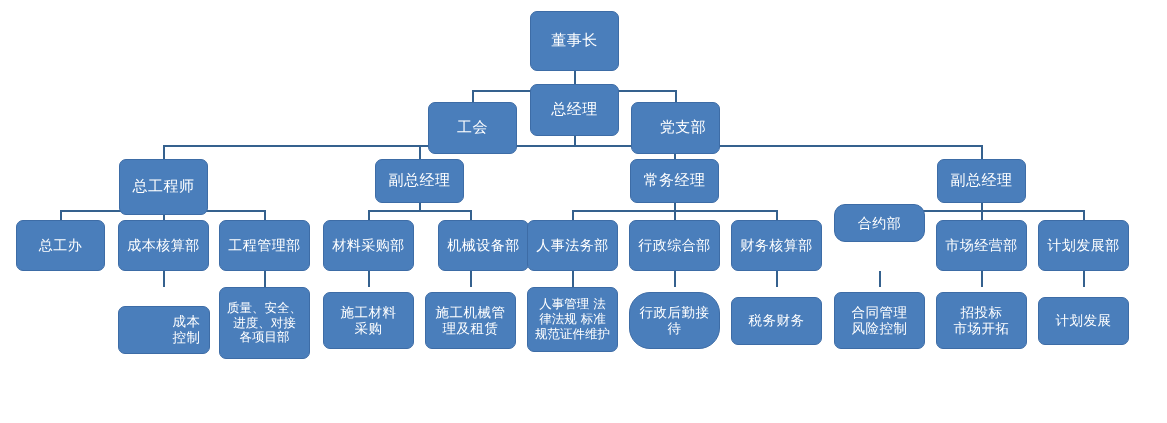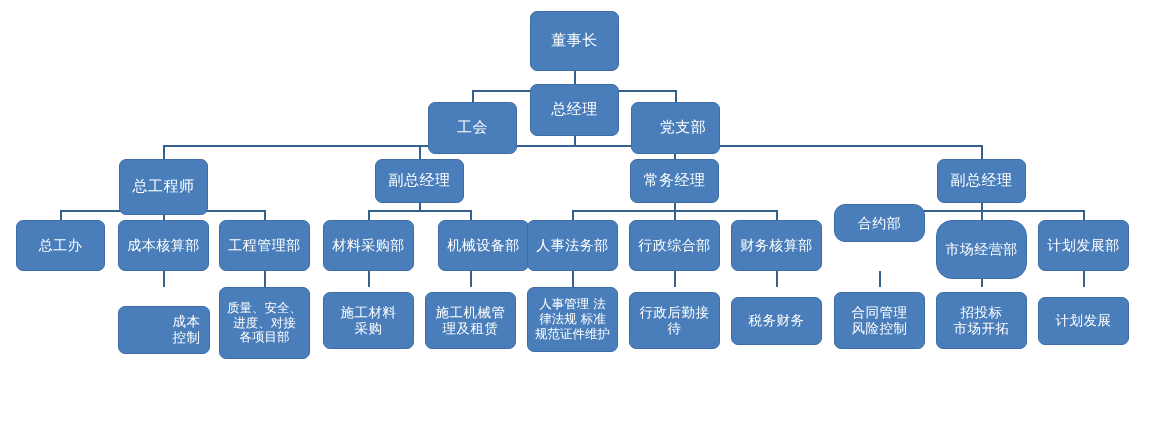--- a/index.html
+++ b/index.html
@@ -111,35 +111,35 @@
 
   <div class="node dept" style="left:16px; top:220px; width:89px; height:51px;">总工办</div>
   <div class="node dept" style="left:118px; top:220px; width:91px; height:51px;">成本核算部</div>
   <div class="node dept" style="left:219px; top:220px; width:91px; height:51px;">工程管理部</div>
   <div class="node dept" style="left:323px; top:220px; width:91px; height:51px;">材料采购部</div>
   <div class="node dept" style="left:425px; top:220px; width:91px; height:51px;margin-left:13px;">机械设备部</div>
   <div class="node dept" style="left:527px; top:220px; width:91px; height:51px;">人事法务部</div>
   <div class="node dept" style="left:629px; top:220px; width:91px; height:51px;">行政综合部</div>
   <div class="node dept" style="left:731px; top:220px; width:91px; height:51px;">财务核算部</div>
   <div class="node dept" style="left:834px; top:204px; width:91px; height:38px;border-radius:11px;">合约部</div>
-  <div class="node dept" style="left:936px; top:220px; width:91px; height:59px;border-radius:16px;">市场经营部</div>
+  <div class="node dept" style="left:936px; top:220px; width:91px; height:51px;">市场经营部</div>
   <div class="node dept" style="left:1038px; top:220px; width:91px; height:51px;text-align:right;">计划发展部</div>
 
   <div class="node leaf" style="left:118px; top:306px; width:92px; height:48px;padding-left:48px;">成本控制</div>
   <div class="node leaf-sm" style="left:219px; top:287px; width:91px; height:72px;">质量、安全、
 进度、对接
 各项目部</div>
   <div class="node leaf" style="left:323px; top:292px; width:91px; height:57px;">施工材料
 采购</div>
   <div class="node leaf" style="left:425px; top:292px; width:91px; height:57px;">施工机械管
 理及租赁</div>
   <div class="node leaf-sm" style="left:527px; top:287px; width:91px; height:65px;">人事管理 法
 律法规 标准
 规范证件维护</div>
-  <div class="node leaf" style="left:629px; top:292px; width:91px; height:57px;">行政后勤接
+  <div class="node leaf" style="left:629px; top:292px; width:91px; height:57px;border-radius:21px;">行政后勤接
 待</div>
   <div class="node leaf" style="left:731px; top:297px; width:91px; height:48px;">税务财务</div>
   <div class="node leaf" style="left:834px; top:292px; width:91px; height:57px;">合同管理
 风险控制</div>
   <div class="node leaf" style="left:936px; top:292px; width:91px; height:57px;">招投标
 市场开拓</div>
   <div class="node leaf" style="left:1038px; top:297px; width:91px; height:48px;">计划发展</div>
 
 </div>
 

